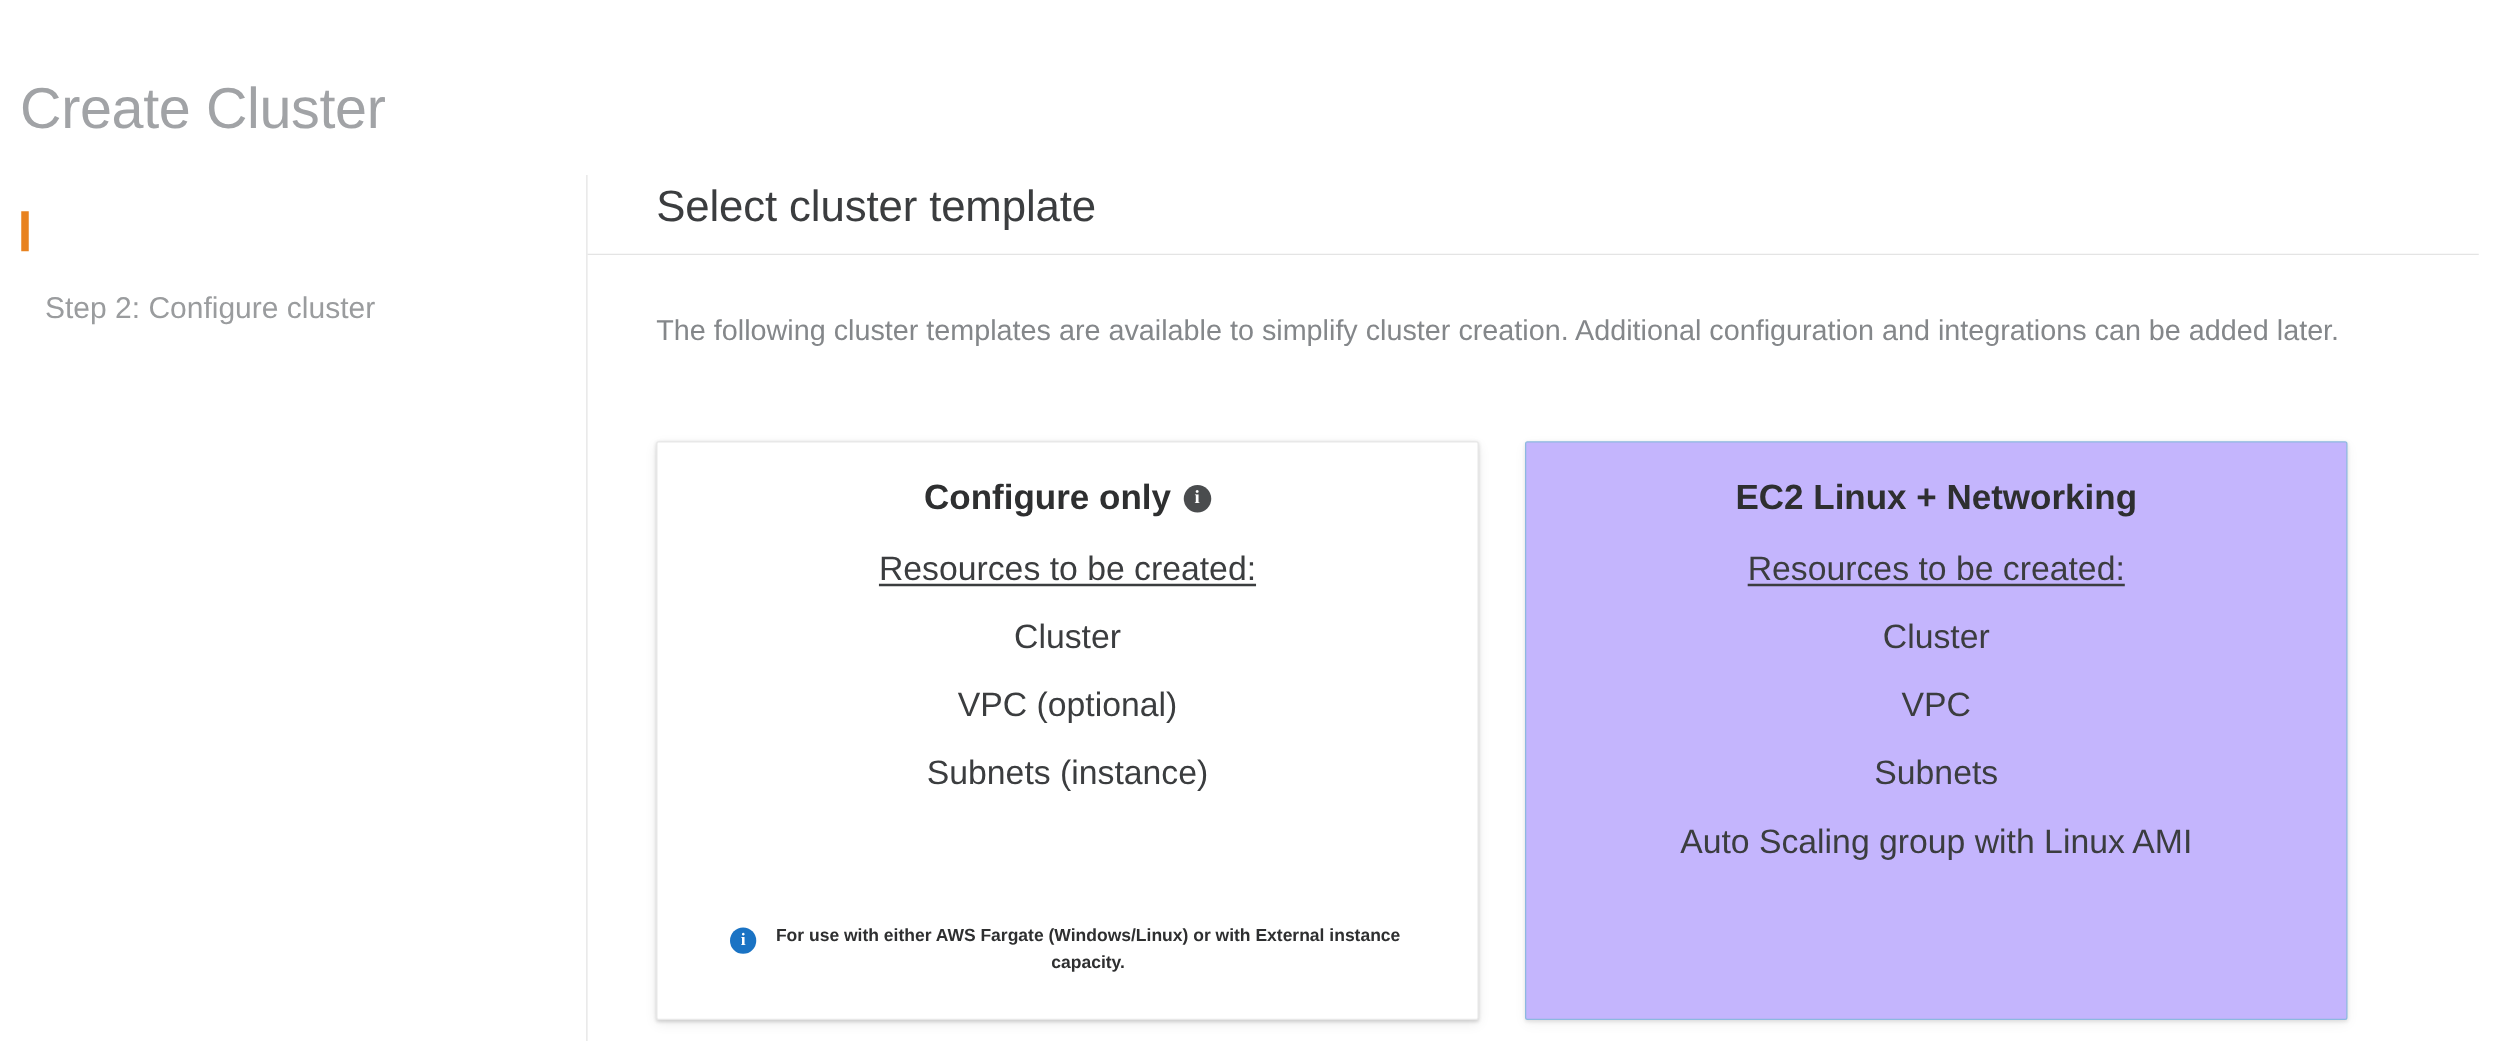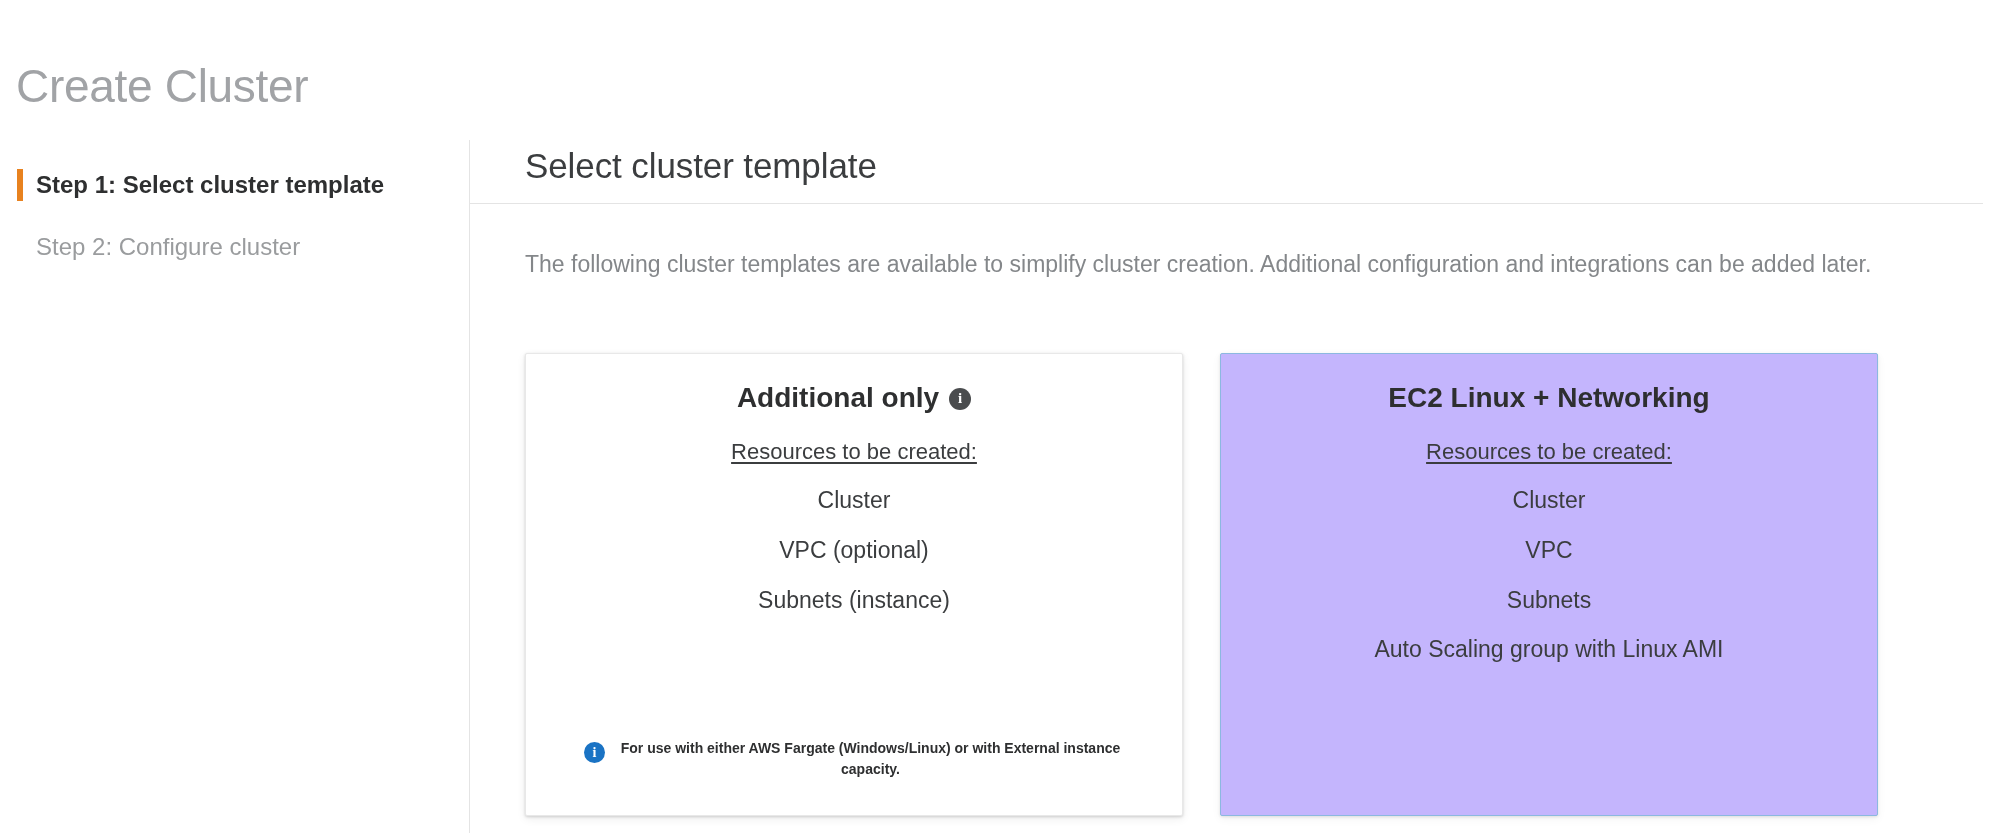--- a/index.html
+++ b/index.html
@@ -180,32 +180,32 @@
     font-size: 15px;
     font-weight: bold;
     font-family: "Liberation Serif", serif;
     line-height: 1;
     position: relative;
     top: 1px;
   }
   .info-dot.blue { background: #1a73c4; }
 
   .resources-heading {
-    font-size: 22px;
+    font-size: 27px;
     color: #3b3d3f;
     text-decoration: underline;
     text-underline-offset: 3px;
     margin-top: 18px;
     margin-bottom: 0;
     text-align: center;
     line-height: 1.2;
   }
 
   .resource-item {
-    font-size: 23px;
+    font-size: 27px;
     color: #3b3d3f;
     text-align: center;
     margin-top: 22px;
     line-height: 1.2;
   }
 
   .card-note {
     margin-top: auto;
     margin-bottom: 16px;
     display: flex;
@@ -235,21 +235,20 @@
 <div id="page">
 
   <h1 class="page-title">Create Cluster</h1>
 
   <div class="body-area">
 
     <nav class="sidebar">
 
       <div class="step active">
         <span class="accent"></span>
-        <span class="step-label">Step 1: Select cluster template</span>
       </div>
 
       <div class="step">
 
         <span class="step-label">Step 2: Configure cluster</span>
       </div>
 
     </nav>
 
     <section class="main">
@@ -259,21 +258,21 @@
       </div>
       <div class="divider"></div>
 
       <p class="section-desc">The following cluster templates are available to simplify cluster creation. Additional configuration and integrations can be added later.</p>
 
       <div class="cards">
 
         <div class="card">
 
           <div class="card-title">
-            <span class="title-text">Additional only</span>
+            <span class="title-text">Configure only</span>
             <span class="info-dot">i</span>
           </div>
 
           <div class="resources-heading">Resources to be created:</div>
 
           <div class="resource-item">Cluster</div>
           <div class="resource-item">VPC (optional)</div>
           <div class="resource-item">Subnets (instance)</div>
 
           <div class="card-note">

